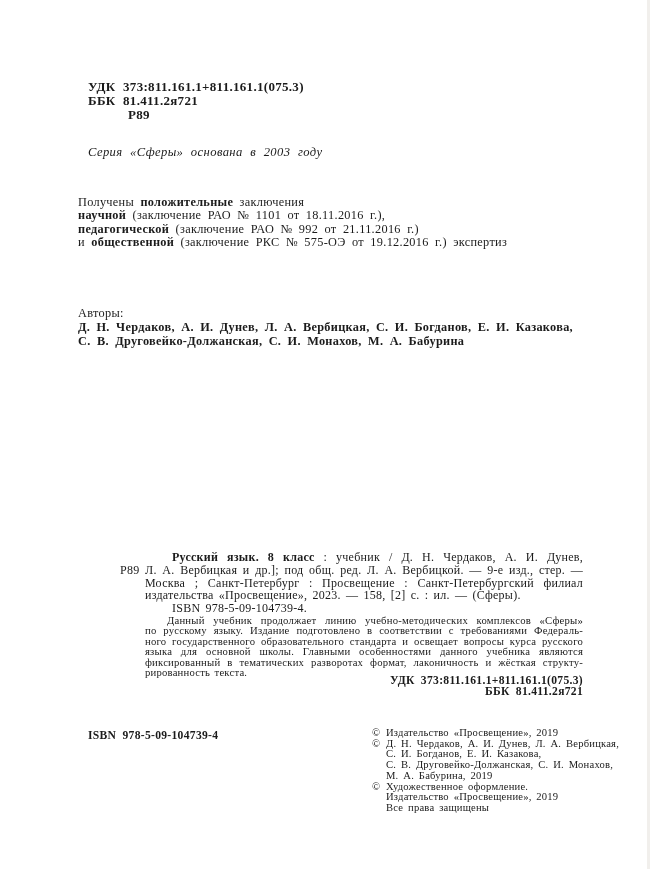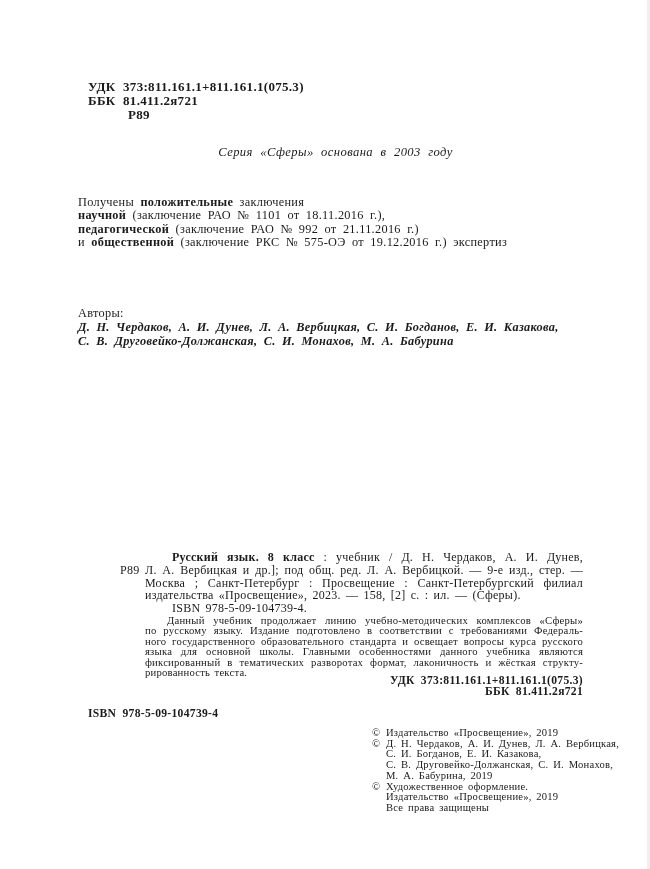--- a/index.html
+++ b/index.html
@@ -21,44 +21,44 @@
     background:#f1efec;
   }
   .blk{position:absolute;}
   .b{font-weight:bold;}
   .jline{text-align:justify;text-align-last:justify;}
   
   .top-codes{left:88px;top:80px;font-size:13px;line-height:14px;font-weight:bold;
     letter-spacing:.3px;word-spacing:4px;}
   .top-codes .sign{padding-left:40px;}
   
-  .series{left:88px;top:145px;width:495px;text-align:center;
+  .series{left:88px;top:145px;width:495px;
     font-style:italic;font-size:12.6px;letter-spacing:.4px;word-spacing:4px;}
   
   .expertise{left:78px;top:196px;width:510px;text-align:left;
     font-size:12.3px;line-height:13.4px;letter-spacing:.3px;word-spacing:3px;}
   
   .authors{left:78px;top:307px;width:510px;text-align:left;
     font-size:12.3px;line-height:13.8px;letter-spacing:.3px;word-spacing:3px;}
-  .authors .names{font-weight:bold;font-style:italic;}
+  .authors .names{font-weight:bold;}
   
   .card{left:145px;top:551px;width:438px;
     font-size:12px;line-height:12.8px;letter-spacing:.25px;word-spacing:2px;}
   .card .code{position:absolute;left:-25px;top:13px;font-weight:normal;}
   .card .l1{text-indent:27px;}
   .card .isbn-line{padding-left:27px;}
   
   .annotation{left:145px;top:615px;width:438px;
     font-size:10.7px;line-height:10.4px;letter-spacing:.2px;word-spacing:1.5px;}
   .annotation .first{text-indent:22px;}
   
   .codes-bottom{right:67px;top:675px;text-align:right;font-weight:bold;
     font-size:11.6px;line-height:11.4px;letter-spacing:.3px;word-spacing:3px;}
   
-  .isbn-footer{left:88px;top:707px;font-weight:bold;font-size:11.6px;
+  .isbn-footer{left:88px;top:729px;font-weight:bold;font-size:11.6px;
     letter-spacing:.3px;word-spacing:3px;}
   .copyrights{left:372px;top:728px;width:250px;font-size:10.6px;line-height:10.7px;
     letter-spacing:.2px;word-spacing:2px;}
   .copy-entry{display:flex;align-items:flex-start;}
   .copy-entry .sign{width:14px;flex:0 0 14px;}
   .copy-entry .lines{flex:1;}
 </style>
 </head>
 <body>
 

